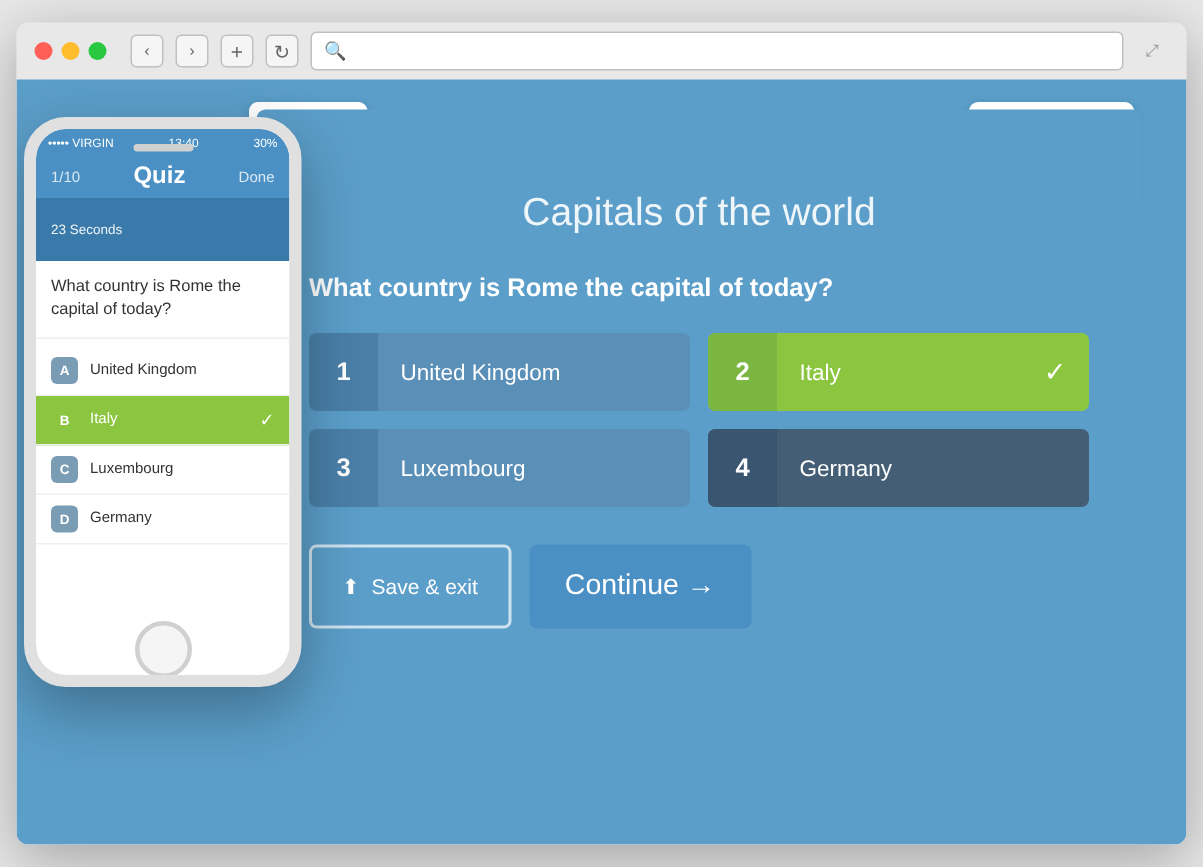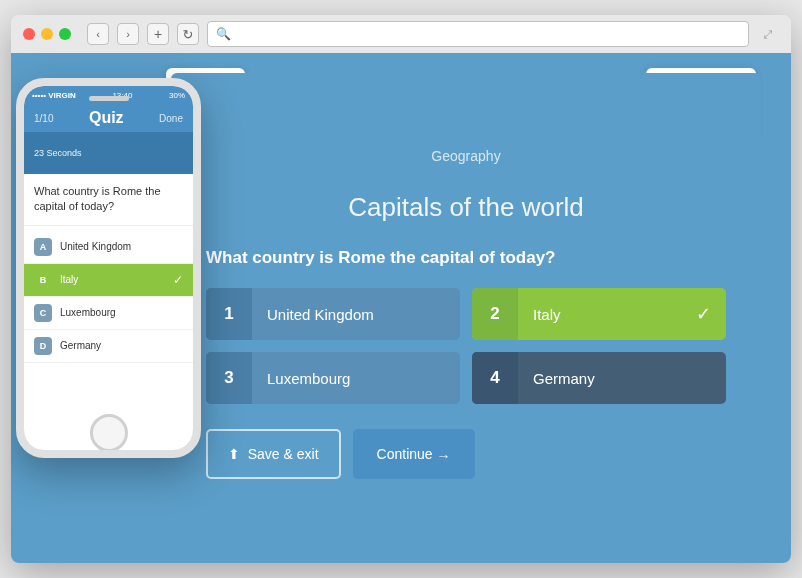--- a/index.html
+++ b/index.html
@@ -261,21 +261,21 @@
       cursor: pointer;
       display: flex;
       align-items: center;
       gap: 8px;
     }
     .btn-continue {
       background: #4a90c4;
       border: none;
       border-radius: 5px;
       color: #fff;
-      font-size: 14px;
+      font-size: 19px;
       padding: 17px 24px;
       cursor: pointer;
       display: flex;
       align-items: center;
       gap: 8px;
     }
 
     
     .phone-mockup {
       position: absolute;
@@ -327,21 +327,21 @@
       background: #4a90c4;
       height: 18px;
       display: flex;
       align-items: center;
       justify-content: space-between;
       padding: 0 8px;
       font-size: 8px;
       color: #fff;
       flex-shrink: 0;
     }
-    .phone-status-left { font-weight: 700; }
+    .phone-status-left { font-weight: 400; }
     .phone-status-right { display: flex; gap: 3px; }
 
     
     .phone-header {
       background: #4a90c4;
       padding: 5px 10px;
       display: flex;
       align-items: center;
       justify-content: space-between;
       flex-shrink: 0;
@@ -453,21 +453,20 @@
   <div class="browser-content">
 
     <div class="progress-badge">1/10</div>
 
     <div class="timer-box">
       <div class="timer-value">0:30</div>
       <div class="timer-label">Quiz timer</div>
     </div>
 
     <div class="quiz-card">
-      <div class="category-label">Geography</div>
       <div class="quiz-title">Capitals of the world</div>
       <div class="question-text">What country is Rome the capital of today?</div>
 
       <div class="answers-grid">
 
         <div class="answer-option neutral">
           <div class="answer-num">1</div>
           <div class="answer-text">United Kingdom</div>
         </div>
 

